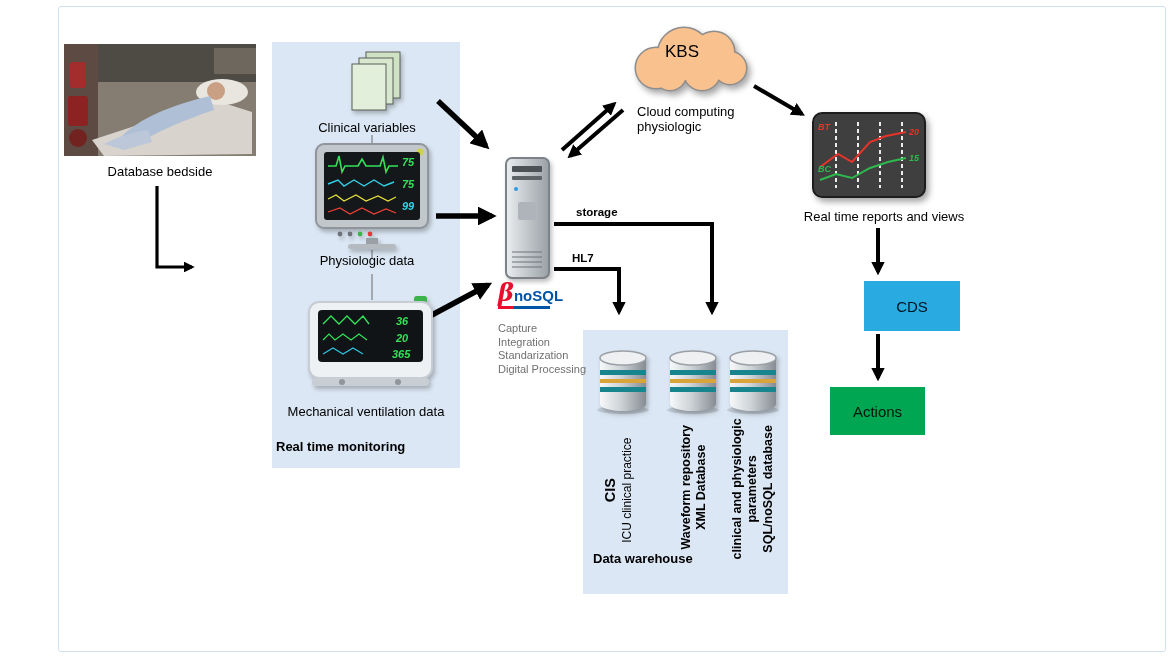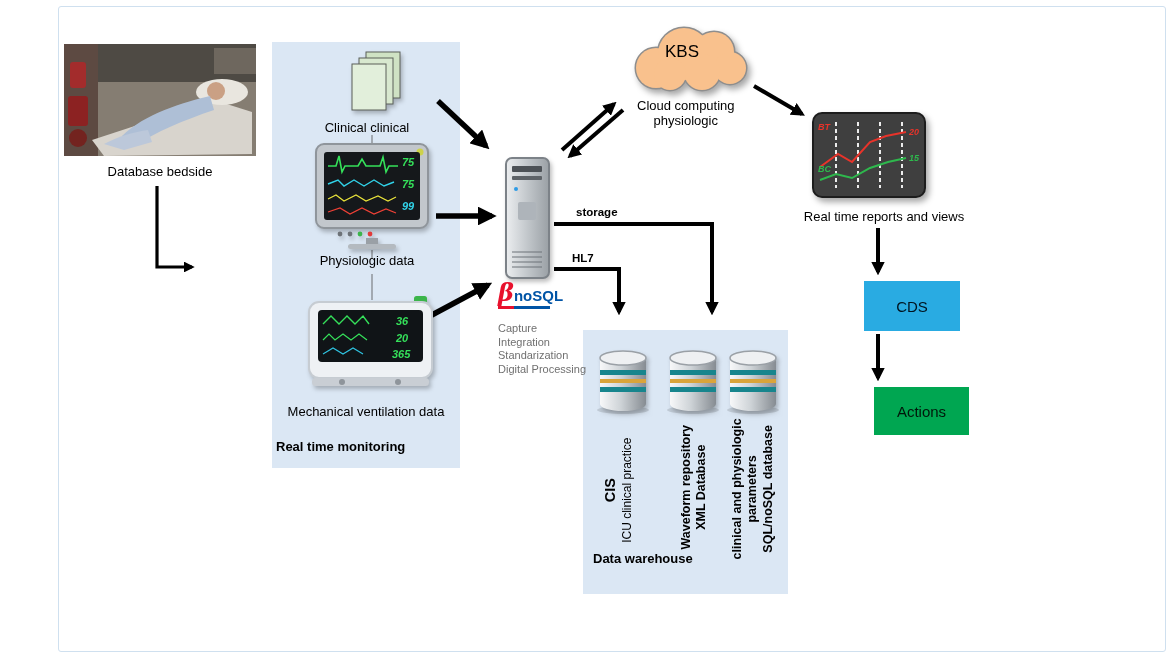--- a/index.html
+++ b/index.html
@@ -28,21 +28,21 @@
                 font-weight:bold; font-size:24px; line-height:22px; }
   #logo .care { color:#0054a6; font-weight:bold; font-size:15px; }
   #logo .bar { width:52px; height:3px; margin-top:1px;
                background:linear-gradient(90deg,#e8112d 0 30%,#0054a6 30% 100%); }
   #functions { position:absolute; left:498px; top:322px; font-size:11px; color:#707070; line-height:13.5px; }
   #kbs-label { position:absolute; left:612px; top:42px; width:140px; text-align:center;
                font-size:17px; color:#000; }
   #cds-box { position:absolute; left:864px; top:281px; width:96px; height:50px; background:#29abe2;
              display:flex; align-items:center; justify-content:center; font-size:15px; color:#00131f; }
   #actions-box { position:absolute; left:830px; top:387px; width:95px; height:48px; background:#00a651;
-             display:flex; align-items:center; justify-content:center; font-size:15px; color:#00170a;margin-left:44px; }
+             display:flex; align-items:center; justify-content:center; font-size:15px; color:#00170a; }
   .flow-lbl { position:absolute; font-size:11.5px; font-weight:bold; color:#000; }
   .vlabel { position:absolute; width:150px; transform:rotate(-90deg); text-align:center; line-height:1.22; }
   .db-title { font-weight:bold; font-size:14.5px; }
   .db-line { font-weight:bold; font-size:12.5px; }
   .db-sub { font-size:12px; }
 </style>
 </head>
 <body>
 
 <div id="canvas">
@@ -104,21 +104,21 @@
   </div>
   <div class="cap center" style="left:64px;top:164px;width:192px;">Database bedside</div>
 
   <div class="abs softshadow" style="left:350px;top:50px;">
     <svg width="54" height="64">
       <rect x="16" y="2" width="34" height="46" fill="#cfe2c4" stroke="#5a5f58"></rect>
       <rect x="9" y="8" width="34" height="46" fill="#d8e8cf" stroke="#5a5f58"></rect>
       <rect x="2" y="14" width="34" height="46" fill="#e2efdb" stroke="#5a5f58"></rect>
     </svg>
   </div>
-  <div class="cap center" style="left:282px;top:120px;width:170px;">Clinical clinical</div>
+  <div class="cap center" style="left:282px;top:120px;width:170px;">Clinical variables</div>
 
   <div class="abs softshadow" style="left:314px;top:142px;">
     <svg width="118" height="110">
       <rect x="2" y="2" width="112" height="84" rx="8" fill="#c2c7cc" stroke="#8f959b" stroke-width="2"></rect>
       <circle cx="106" cy="10" r="3.5" fill="#cdd24a"></circle>
       <rect x="10" y="10" width="96" height="68" rx="3" fill="#15181b"></rect>
       <polyline points="14,24 22,24 25,14 28,30 31,24 44,24 48,17 52,24 66,24 69,15 72,30 75,24 84,24" stroke="#35e05a" stroke-width="1.6" fill="none"></polyline>
       <polyline points="14,42 24,38 30,44 40,38 50,44 60,38 70,44 80,40" stroke="#31d2e8" stroke-width="1.4" fill="none"></polyline>
       <polyline points="14,57 22,53 30,59 42,53 52,59 64,54 74,59 82,55" stroke="#e8e23a" stroke-width="1.2" fill="none"></polyline>
       <polyline points="14,70 26,66 36,72 48,66 60,72 72,67 82,71" stroke="#ef4136" stroke-width="1.2" fill="none"></polyline>
@@ -193,21 +193,21 @@
         <circle cx="44" cy="58" r="20"></circle>
         <circle cx="72" cy="44" r="26"></circle>
         <circle cx="102" cy="42" r="20"></circle>
         <circle cx="118" cy="58" r="16"></circle>
         <circle cx="90" cy="62" r="18"></circle>
         <circle cx="58" cy="64" r="16"></circle>
       </g>
     </svg>
   </div>
   <div id="kbs-label">KBS</div>
-  <div class="cap" style="left:637px;top:98px;text-align:center;">
+  <div class="cap" style="left:637px;top:104px;">
     <div>Cloud computing</div>
     <div>physiologic</div>
   </div>
 
   <div class="flow-lbl" style="left:576px;top:206px;">storage</div>
   <div class="flow-lbl" style="left:572px;top:252px;">HL7</div>
 
   <div class="abs shadowed" style="left:812px;top:112px;">
     <svg width="114" height="86">
       <rect x="1" y="1" width="112" height="84" rx="9" fill="#3f3f3f" stroke="#1d1d1d" stroke-width="2"></rect>

